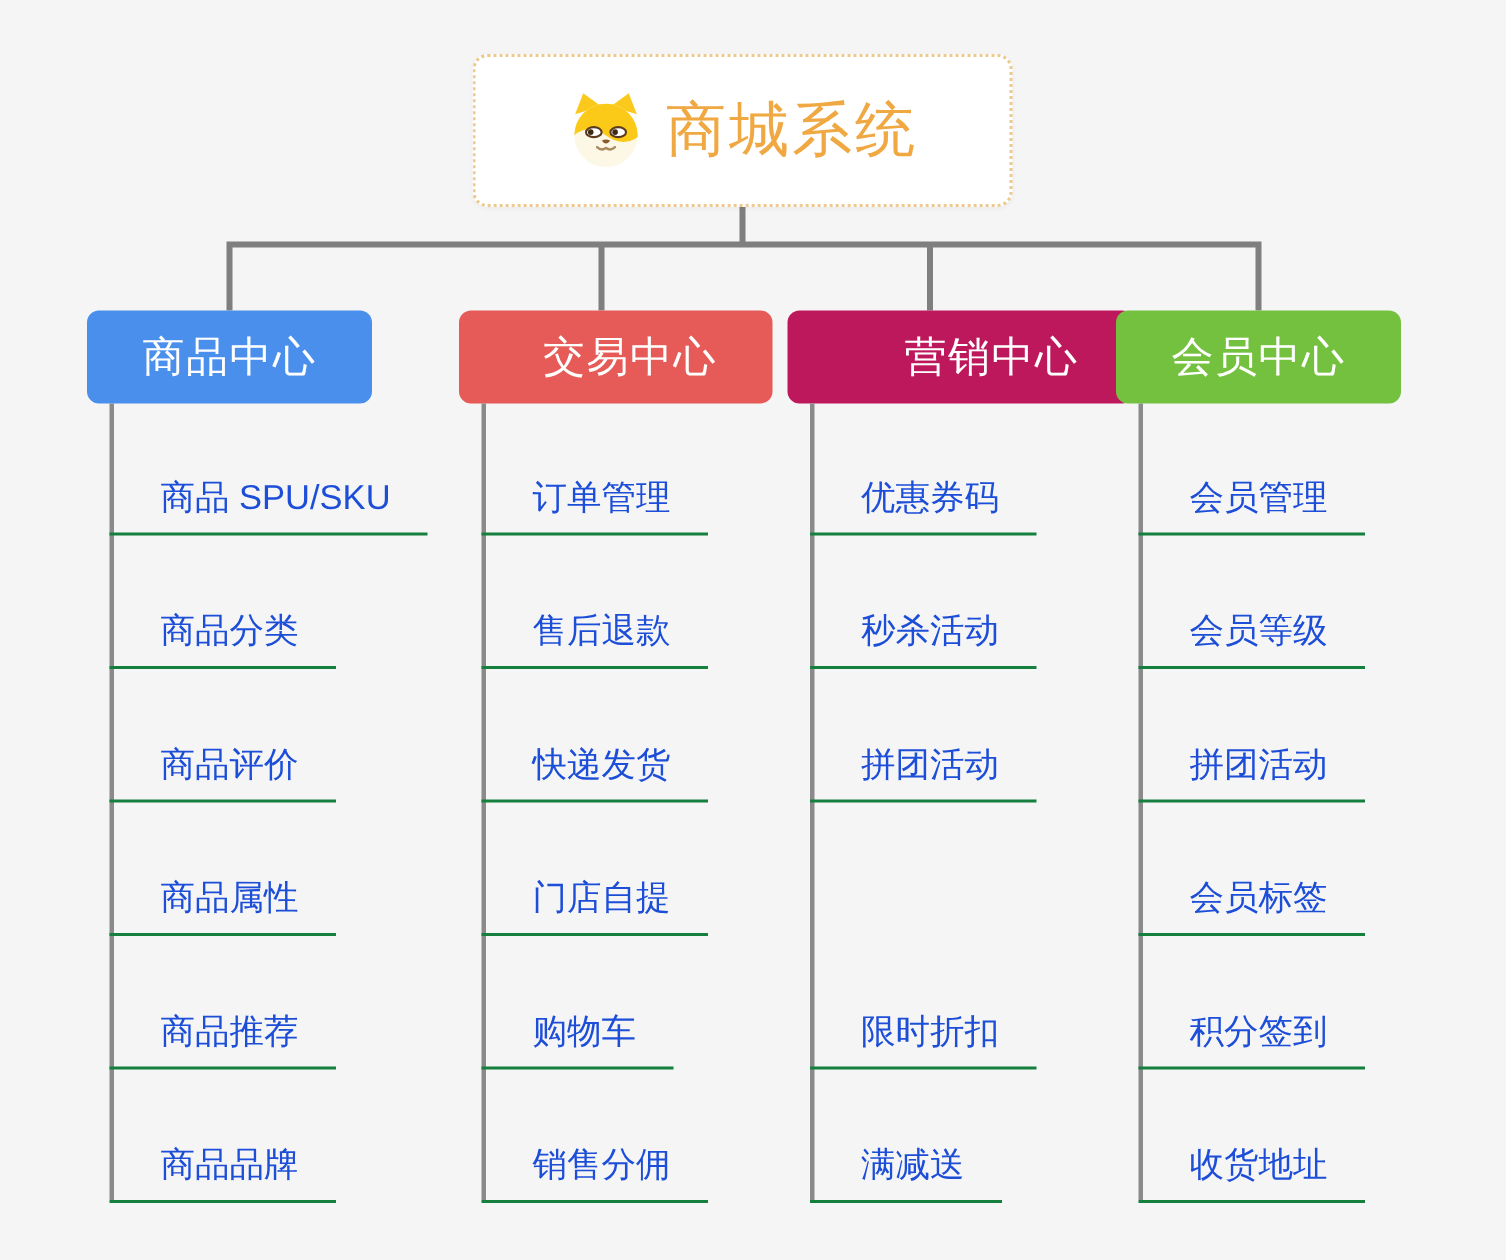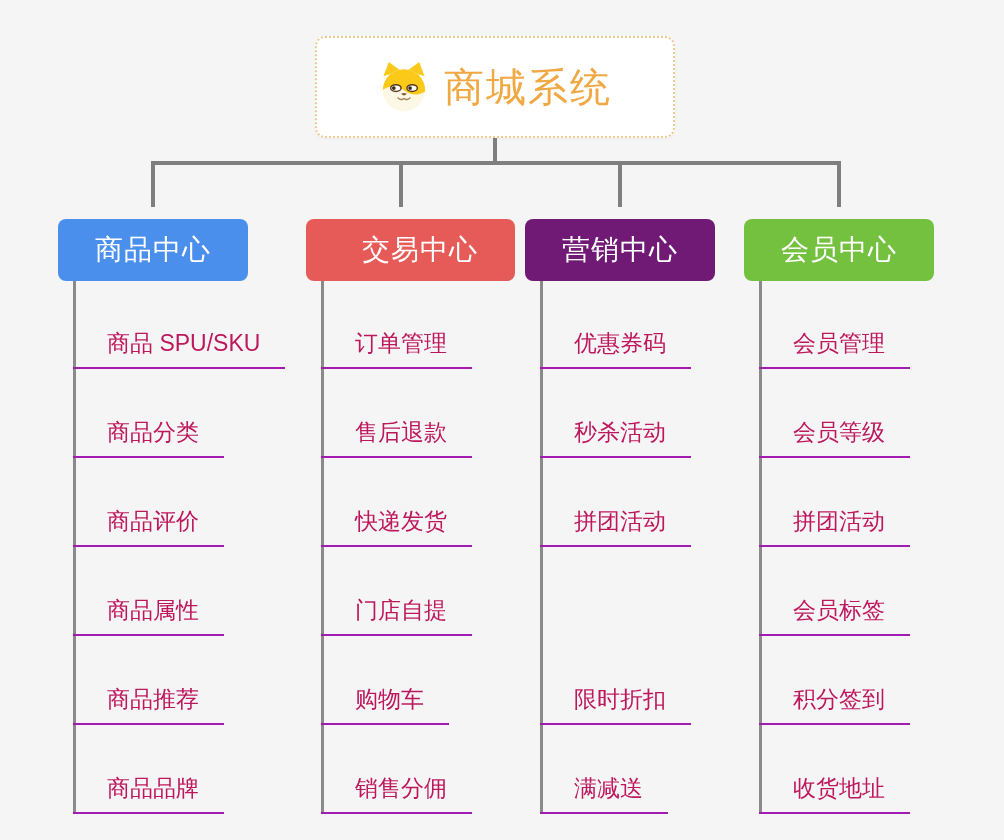--- a/index.html
+++ b/index.html
@@ -19,41 +19,41 @@
     position:absolute;left:315px;top:36px;width:360px;height:102px;
     background:#ffffff;border:2px dotted #edc98e;border-radius:10px;
     box-sizing:border-box;
     display:flex;align-items:center;justify-content:center;gap:14px;
     box-shadow:0 1px 3px rgba(0,0,0,0.04);
   }
   .root-title{font-size:40px;letter-spacing:2px;color:#f0a843;font-weight:500;line-height:1;}
   .root-icon{width:52px;height:52px;flex:0 0 auto;}
 
   
-  .branch{position:absolute;top:207px;width:240px;height:600px;margin-top:12px;}
+  .branch{position:absolute;top:207px;width:240px;height:600px;}
   .branch.pos-1{left:58px;}
   .branch.pos-2{left:306px;}
   .branch.pos-3{left:525px;}
   .branch.pos-4{left:744px;}
 
   .branch-box{
     position:absolute;left:0;top:0;width:190px;height:62px;
     border-radius:8px;
     display:flex;align-items:center;justify-content:center;
     color:#ffffff;font-size:28px;letter-spacing:1px;font-weight:400;
   }
   .spine{
     position:absolute;left:15px;top:62px;width:3px;height:531px;
     background:#8a8a8a;
   }
   .leaf{
     position:absolute;left:15px;
     padding:0 25px 8px 34px;
-    font-size:23px;line-height:32px;color:#be185d;
-    border-bottom:2px solid #a21caf;
+    font-size:23px;line-height:32px;color:#1d4ed8;
+    border-bottom:2px solid #15803d;
     white-space:nowrap;
   }
   .leaf.r-1{top:108px;} .leaf.r-2{top:197px;} .leaf.r-3{top:286px;}
   .leaf.r-4{top:375px;} .leaf.r-5{top:464px;} .leaf.r-6{top:553px;}
 </style>
 </head>
 <body style="background: rgb(245, 245, 246);">
 
 <div class="canvas">
 
@@ -98,21 +98,21 @@
     <div class="spine"></div>
     <div class="leaf r-1">订单管理</div>
     <div class="leaf r-2">售后退款</div>
     <div class="leaf r-3">快递发货</div>
     <div class="leaf r-4">门店自提</div>
     <div class="leaf r-5">购物车</div>
     <div class="leaf r-6">销售分佣</div>
   </div>
 
   <div class="branch pos-3">
-    <div class="branch-box" style="background: #701a75;">营销中心</div>
+    <div class="branch-box" style="background: #be185d; padding-left: 41px;">营销中心</div>
     <div class="spine"></div>
     <div class="leaf r-1">优惠券码</div>
     <div class="leaf r-2">秒杀活动</div>
     <div class="leaf r-3">拼团活动</div>
     <div class="leaf r-6">满减送</div>
     <div class="leaf r-5">限时折扣</div>
   </div>
 
   <div class="branch pos-4">
     <div class="branch-box" style="background: rgb(116, 193, 63);">会员中心</div>

